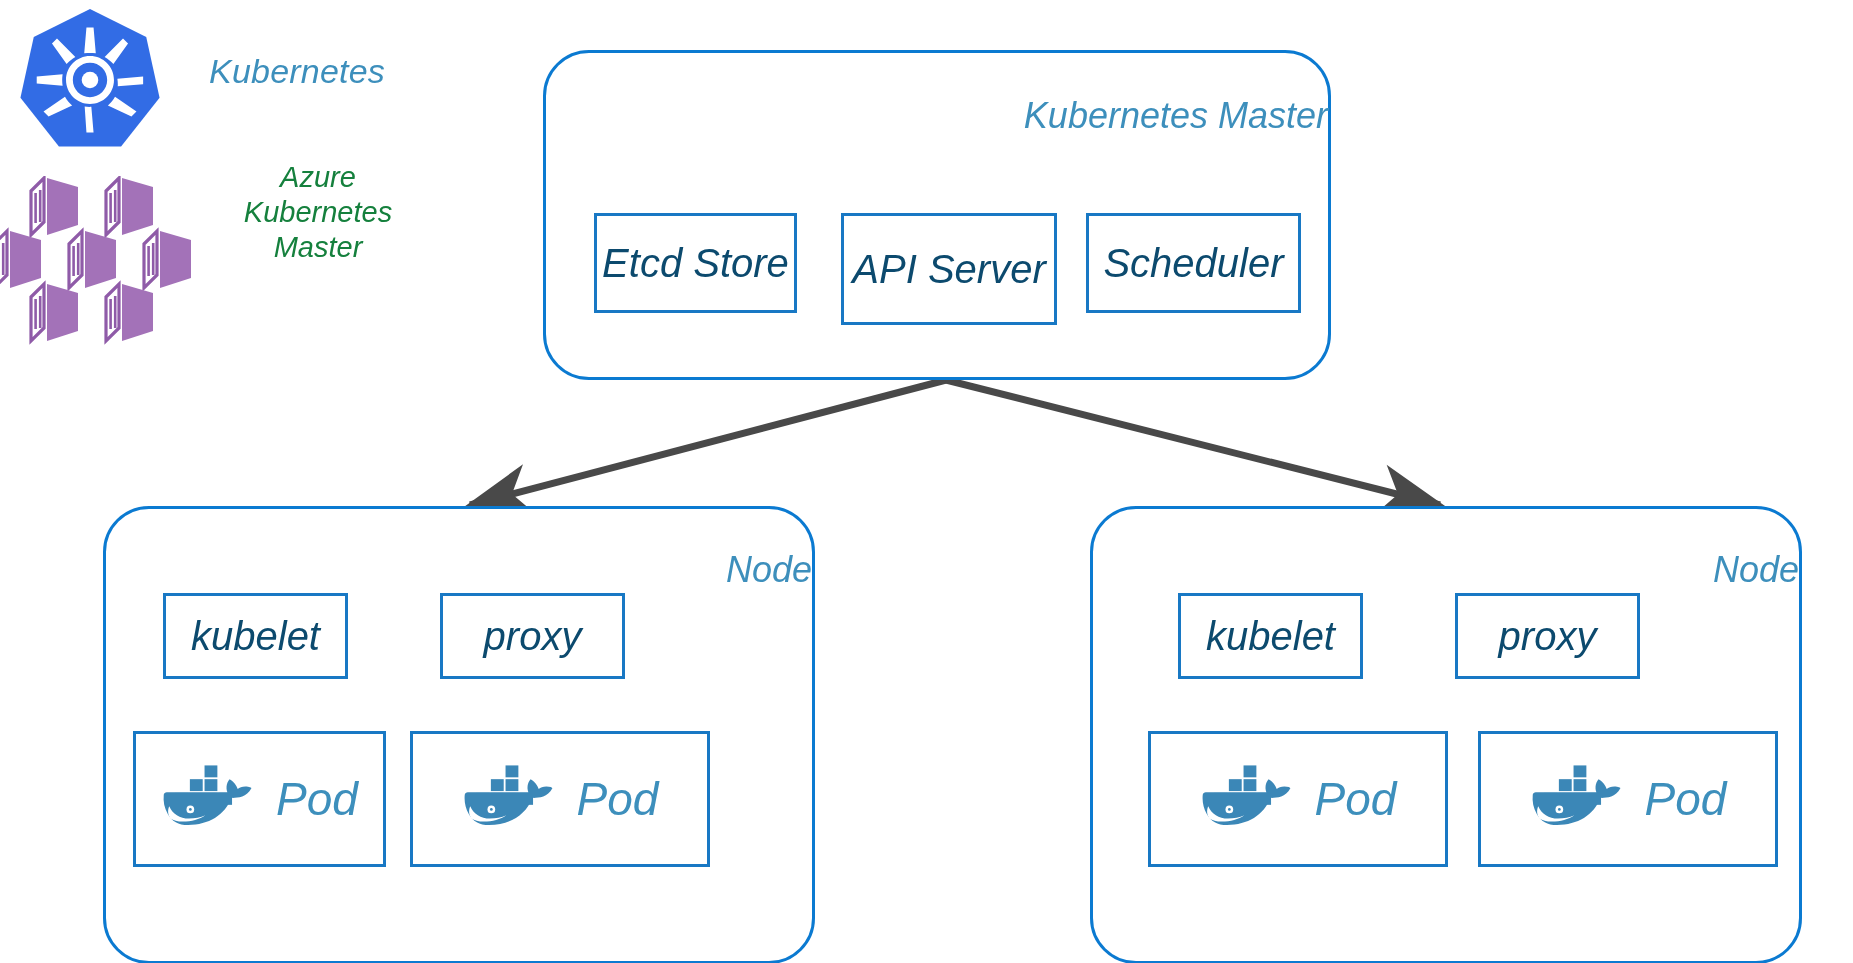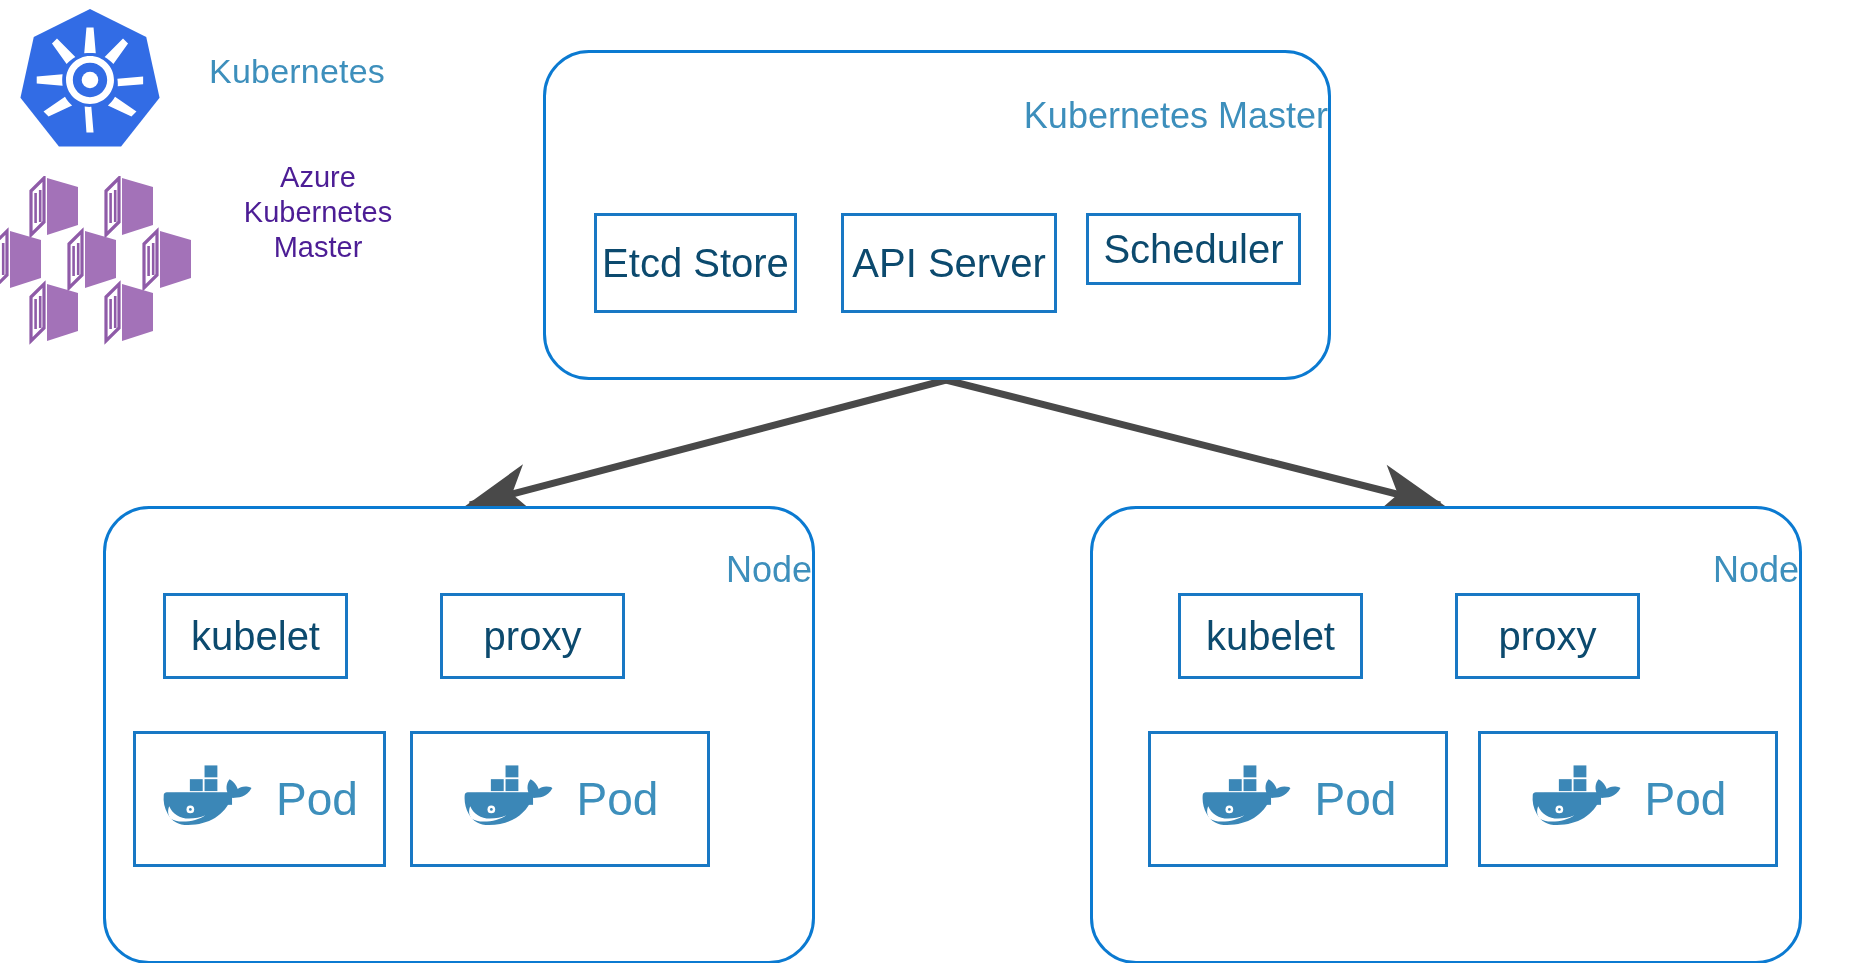--- a/index.html
+++ b/index.html
@@ -1,28 +1,28 @@
 <!DOCTYPE html>
 <html><head>
 <meta charset="utf-8">
 <style>
   html,body{margin:0;padding:0;background:#fff;}
   body{width:1853px;height:963px;overflow:hidden;
        font-family:"Liberation Sans",sans-serif;}
   #stage{position:relative;width:1853px;height:963px;background:#ffffff;}
 
-  .abs{position:absolute;}
+  .abs{position:absolute;font-style:italic;}
 
   
   #legend-k8s-logo{left:14px;top:6px;width:152px;height:148px;}
   #legend-k8s-label{left:182px;top:52px;width:230px;text-align:center;
       font-size:34px;color:#3d8fbc;letter-spacing:.2px;}
   #legend-aks-logo{left:-2px;top:176px;width:210px;height:170px;}
   #legend-aks-label{left:205px;top:160px;width:226px;text-align:center;
-      font-size:29px;line-height:35px;color:#4c1d95;}
+      font-size:29px;line-height:35px;color:#15803d;}
 
   
   .group{border:3px solid #0b7ad1;border-radius:46px;box-sizing:border-box;background:#fff;}
   .group-title{position:absolute;left:0;right:0;text-align:right;
       font-size:36px;color:#3d8fbc;}
 
   
   .subbox{position:absolute;border:3px solid #1878c4;box-sizing:border-box;background:#fff;
       display:flex;align-items:center;justify-content:center;
       font-size:40px;color:#0c4a6e;}
@@ -99,23 +99,23 @@
     </defs>
     <line x1="946" y1="380" x2="470" y2="505" stroke="#494949" stroke-width="7" marker-end="url(#ah)"></line>
     <line x1="946" y1="380" x2="1440" y2="505" stroke="#494949" stroke-width="7" marker-end="url(#ah)"></line>
   </svg>
 
   <div class="abs group" id="master">
     <div class="group-title">Kubernetes Master</div>
 
     <div class="subbox" style="left:48px;top:160px;width:203px;height:100px;">Etcd Store</div>
 
-    <div class="subbox" style="left:295px;top:160px;width:216px;height:100px;">API Server</div>
-
-    <div class="subbox" style="left:540px;top:160px;width:215px;height:72px;">Scheduler</div>
+    <div class="subbox" style="left:295px;top:160px;width:216px;height:112px;">API Server</div>
+
+    <div class="subbox" style="left:540px;top:160px;width:215px;height:100px;">Scheduler</div>
   </div>
 
   <div class="abs group node" id="node-left">
     <div class="group-title">Node</div>
 
     <div class="subbox" style="left:57px;top:84px;width:185px;height:86px;">kubelet</div>
 
     <div class="subbox" style="left:334px;top:84px;width:185px;height:86px;">proxy</div>
 
     <div class="podbox" style="left:27px;top:222px;width:253px;height:136px;">

